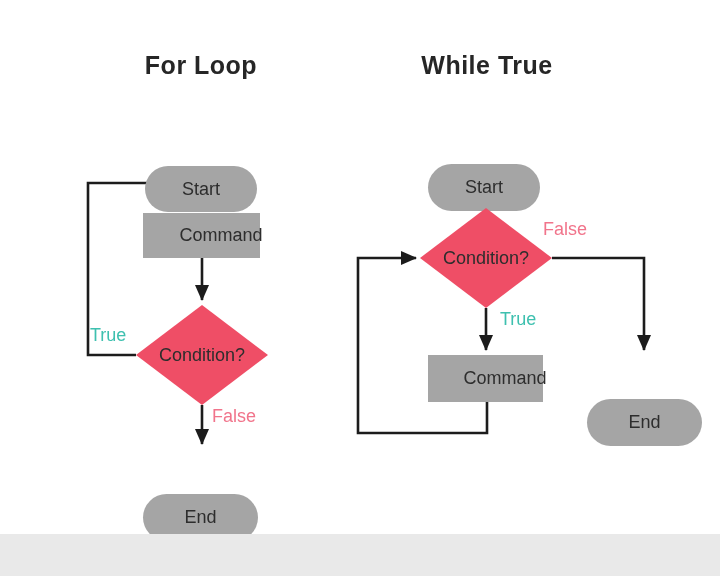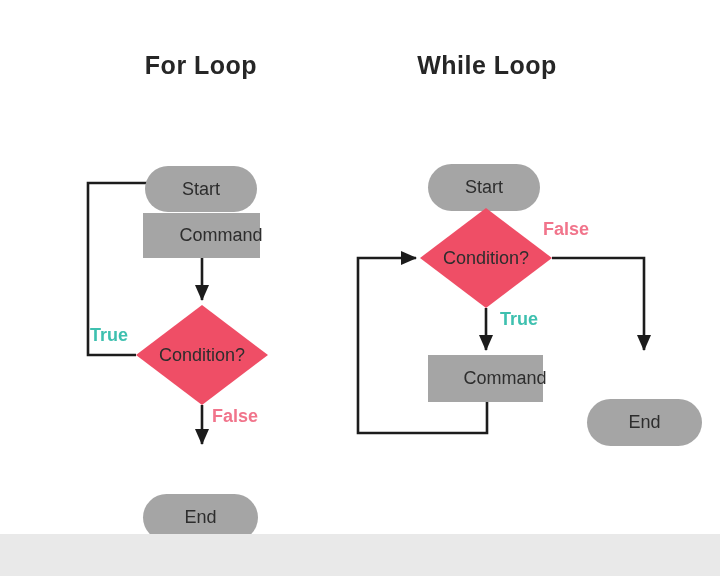--- a/index.html
+++ b/index.html
@@ -51,21 +51,21 @@
     background: var(--node-gray, #a5a5a5);
     padding-left: 39px;
   }
   .diamond {
     background: var(--diamond-pink, #ef4e66);
     clip-path: polygon(50% 0, 100% 50%, 50% 100%, 0 50%);
     text-align: right;
   }
   .branch-label {
     font-size: 18px;
-    font-weight: 700;
+    font-weight: 400;
     white-space: nowrap;
   }
   .true-label { color: var(--true-label, #3ec0af); }
   .false-label { color: var(--false-label, #f1748b); }
   svg.connectors {
     position: absolute;
     left: 0; top: 0;
     width: 720px;
     height: 576px;
     pointer-events: none;
@@ -110,21 +110,21 @@
     <div class="abs node diamond" style="left:136px; top:305px; width:132px; height:100px;">Condition?</div>
 
     <div class="abs node pill" style="left:143px; top:450px; width:115px; height:47px;">End</div>
 
     <div class="abs branch-label true-label" style="left:90px; top:325px;">True</div>
 
     <div class="abs branch-label false-label" style="left:212px; top:406px;">False</div>
   </div>
 
   <div class="abs" style="left:0; top:0;">
-    <div class="abs title" style="left:406px; top:51px; width:162px;">While Loop</div>
+    <div class="abs title" style="left:406px; top:51px; width:162px;">While True</div>
 
     <div class="abs node pill" style="left:428px; top:120px; width:112px; height:47px;">Start</div>
 
     <div class="abs node diamond" style="left:420px; top:208px; width:132px; height:100px;">Condition?</div>
 
     <div class="abs node rect" style="left:428px; top:355px; width:115px; height:47px;">Command</div>
 
     <div class="abs node pill" style="left:587px; top:355px; width:115px; height:47px;">End</div>
 
     <div class="abs branch-label true-label" style="left:500px; top:309px;">True</div>

